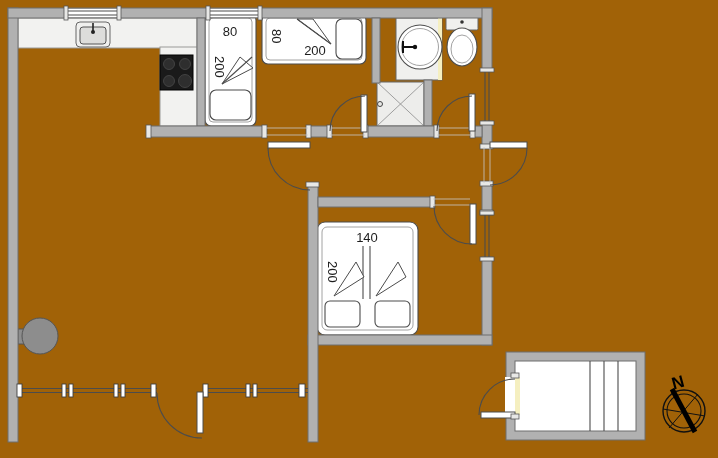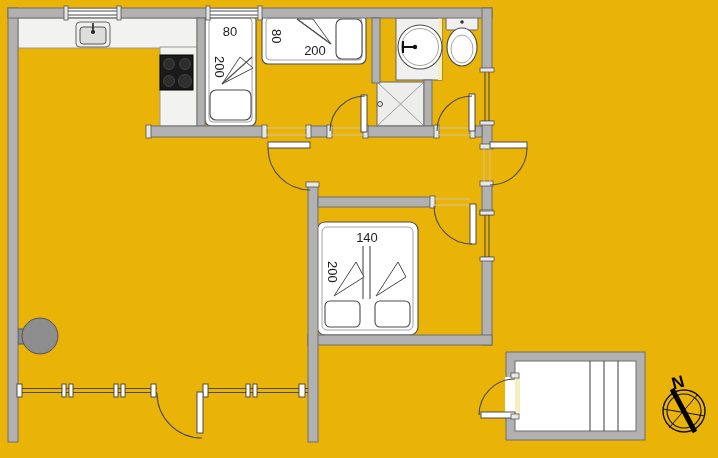--- a/index.html
+++ b/index.html
@@ -1,16 +1,16 @@
 <!DOCTYPE html>
 <html><head>
 <meta charset="utf-8">
 <style>
   html,body{margin:0;padding:0;background:#ffffff;}
-  #stage{position:relative;width:718px;height:458px;background:#eab308;overflow:hidden;
+  #stage{position:relative;width:718px;height:458px;background:#a16207;overflow:hidden;
          font-family:"Liberation Sans", sans-serif;}
   svg{display:block;}
   .wall{stroke:#6e6e6e;stroke-width:1;}
   .cap{fill:#e8e8e6;stroke:#555;stroke-width:0.8;}
   .ln{fill:none;stroke:#4c4c4c;stroke-width:1.1;}
   .thin{fill:none;stroke:#8a8a8a;stroke-width:0.8;}
   .faint{fill:none;stroke:#c9c9c9;stroke-width:0.8;}
   .fixture{fill:#ffffff;stroke:#4c4c4c;stroke-width:1.1;}
   .fixture2{fill:#f0f0ee;stroke:#666;stroke-width:1;}
   .leaf{fill:#ffffff;stroke:#4c4c4c;stroke-width:1;}

